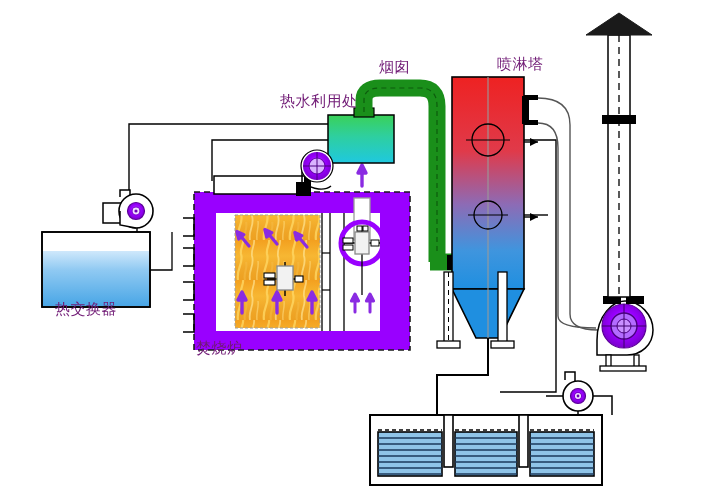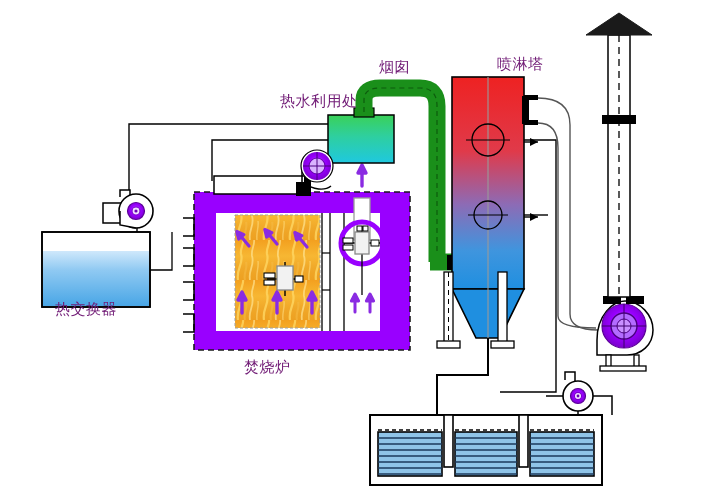--- a/index.html
+++ b/index.html
@@ -304,21 +304,21 @@
       <circle cx="578" cy="396" r="1.4" fill="#6a00b3"></circle>
       <path d="M563 396 L546 396" fill="none" stroke="#000" stroke-width="1.5"></path>
       <path d="M578 411 L578 415" fill="none" stroke="#000" stroke-width="1.5"></path>
       <path d="M593 396 L612 396 L612 415" fill="none" stroke="#000" stroke-width="1.5"></path>
     </g>
 
   </svg>
 
   <div class="lbl" style="left:55px;top:300px;">热交换器</div>
 
-  <div class="lbl" style="left:196px;top:358px;margin-left:48px;">焚烧炉</div>
+  <div class="lbl" style="left:196px;top:339px;">焚烧炉</div>
 
   <div class="lbl" style="left:280px;top:92px;">热水利用处</div>
 
   <div class="lbl" style="left:379px;top:58px;">烟囱</div>
 
   <div class="lbl" style="left:457px;top:55px;padding-left:40px;">喷淋塔</div>
 
 </div>
 
 </body></html>

